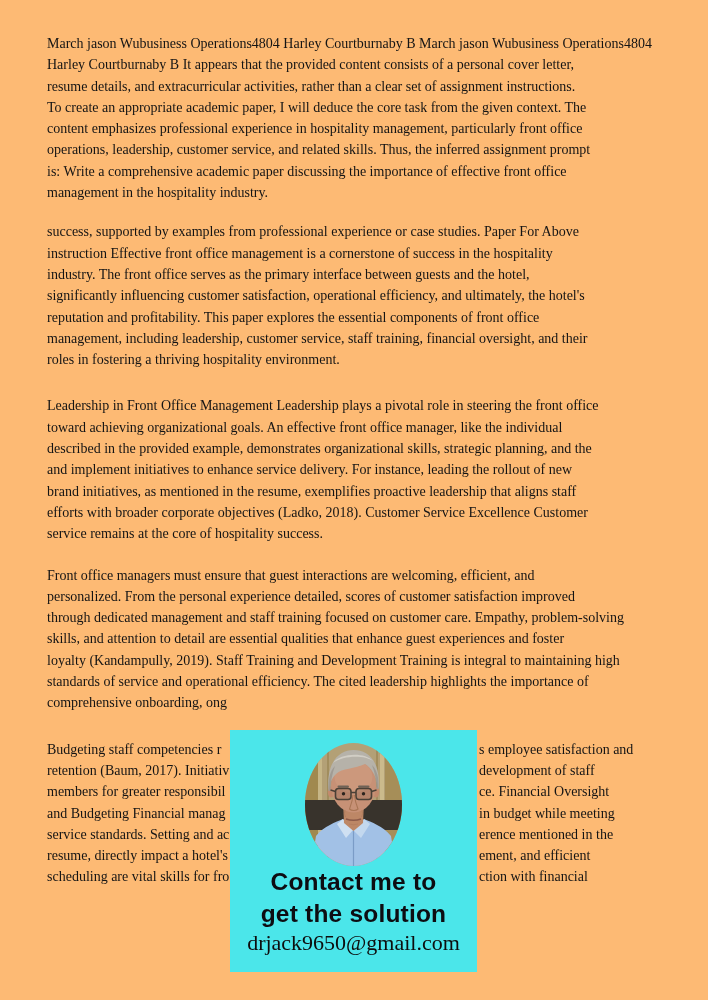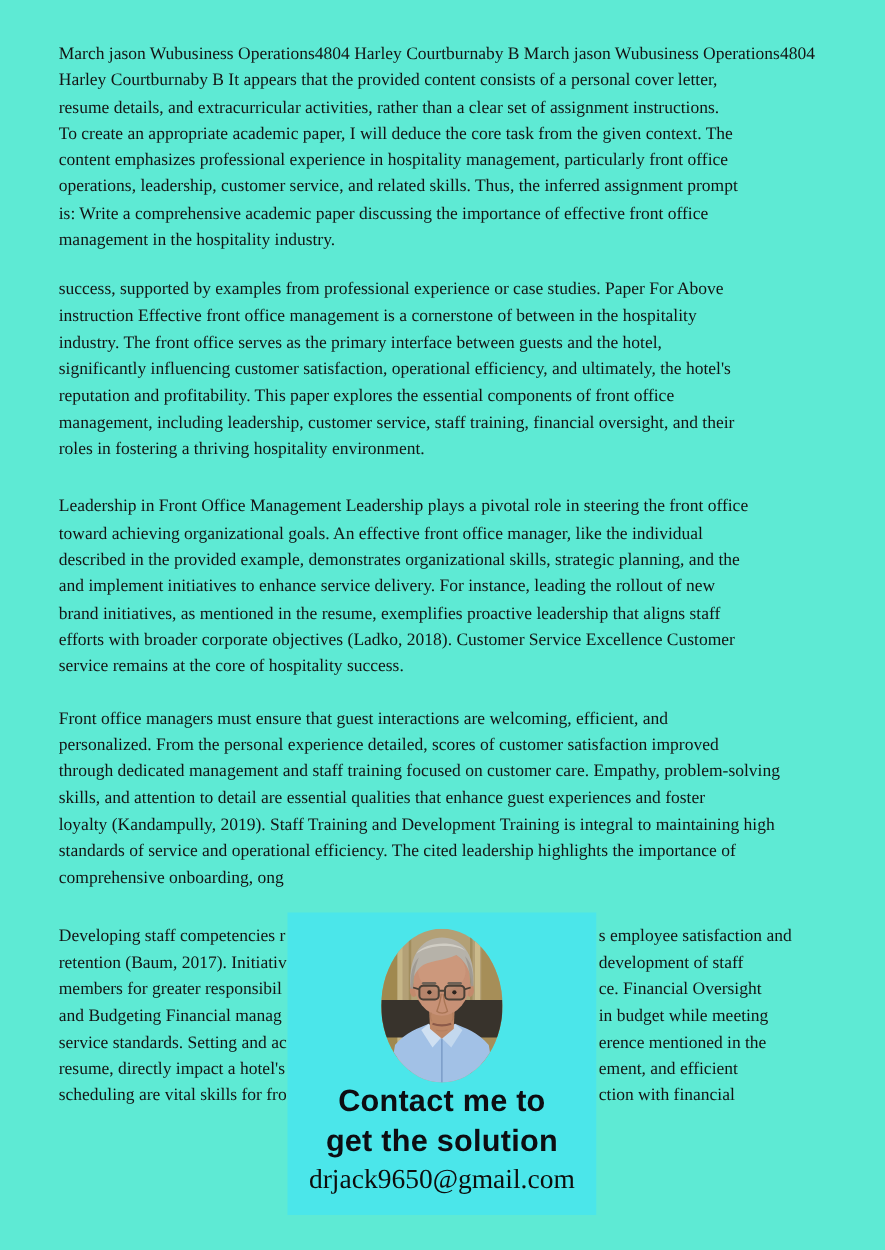--- a/index.html
+++ b/index.html
@@ -1,18 +1,18 @@
 <!DOCTYPE html>
 <html><head>
 <meta charset="utf-8">
 <style>
   html,body { margin:0; padding:0; }
   body { width:708px; height:1000px; background:#ffffff; overflow:hidden;
          font-family:"Liberation Serif", serif; }
-  #page { position:relative; width:708px; height:1000px; background:#5eead4; }
+  #page { position:relative; width:708px; height:1000px; background:#fdba74; }
 
   
   #doc { position:absolute; left:47px; top:33px; width:625px;
          font-size:14px; line-height:21.3px; color:#141414; }
   .para { margin:0; }
   .para:nth-child(1) { margin-bottom:18px; }
   .para:nth-child(2) { margin-bottom:25px; }
   .para:nth-child(3) { margin-bottom:20px; }
   .para:nth-child(4) { margin-bottom:25px; }
   .line { white-space:nowrap; height:21.3px; position:relative; }
@@ -43,21 +43,21 @@
         <div class="line">Harley Courtburnaby B It appears that the provided content consists of a personal cover letter,</div>
         <div class="line">resume details, and extracurricular activities, rather than a clear set of assignment instructions.</div>
         <div class="line">To create an appropriate academic paper, I will deduce the core task from the given context. The</div>
         <div class="line">content emphasizes professional experience in hospitality management, particularly front office</div>
         <div class="line">operations, leadership, customer service, and related skills. Thus, the inferred assignment prompt</div>
         <div class="line">is: Write a comprehensive academic paper discussing the importance of effective front office</div>
         <div class="line">management in the hospitality industry.</div>
       </div>
       <div class="para">
         <div class="line">success, supported by examples from professional experience or case studies. Paper For Above</div>
-        <div class="line">instruction Effective front office management is a cornerstone of between in the hospitality</div>
+        <div class="line">instruction Effective front office management is a cornerstone of success in the hospitality</div>
         <div class="line">industry. The front office serves as the primary interface between guests and the hotel,</div>
         <div class="line">significantly influencing customer satisfaction, operational efficiency, and ultimately, the hotel's</div>
         <div class="line">reputation and profitability. This paper explores the essential components of front office</div>
         <div class="line">management, including leadership, customer service, staff training, financial oversight, and their</div>
         <div class="line">roles in fostering a thriving hospitality environment.</div>
       </div>
       <div class="para">
         <div class="line">Leadership in Front Office Management Leadership plays a pivotal role in steering the front office</div>
         <div class="line">toward achieving organizational goals. An effective front office manager, like the individual</div>
         <div class="line">described in the provided example, demonstrates organizational skills, strategic planning, and the</div>
@@ -69,21 +69,21 @@
       <div class="para">
         <div class="line">Front office managers must ensure that guest interactions are welcoming, efficient, and</div>
         <div class="line">personalized. From the personal experience detailed, scores of customer satisfaction improved</div>
         <div class="line">through dedicated management and staff training focused on customer care. Empathy, problem-solving</div>
         <div class="line">skills, and attention to detail are essential qualities that enhance guest experiences and foster</div>
         <div class="line">loyalty (Kandampully, 2019). Staff Training and Development Training is integral to maintaining high</div>
         <div class="line">standards of service and operational efficiency. The cited leadership highlights the importance of</div>
         <div class="line">comprehensive onboarding, ong</div>
       </div>
       <div class="para">
-        <div class="line"><span class="frag-left">Developing staff competencies r</span><span class="frag-right">s employee satisfaction and</span></div>
+        <div class="line"><span class="frag-left">Budgeting staff competencies r</span><span class="frag-right">s employee satisfaction and</span></div>
         <div class="line"><span class="frag-left">retention (Baum, 2017). Initiativ</span><span class="frag-right">development of staff</span></div>
         <div class="line"><span class="frag-left">members for greater responsibil</span><span class="frag-right">ce. Financial Oversight</span></div>
         <div class="line"><span class="frag-left">and Budgeting Financial manag</span><span class="frag-right">in budget while meeting</span></div>
         <div class="line"><span class="frag-left">service standards. Setting and ac</span><span class="frag-right">erence mentioned in the</span></div>
         <div class="line"><span class="frag-left">resume, directly impact a hotel's</span><span class="frag-right">ement, and efficient</span></div>
         <div class="line"><span class="frag-left">scheduling are vital skills for fro</span><span class="frag-right">ction with financial</span></div>
       </div>
     </div>
 
   <div class="overlay" style="background: rgb(75, 230, 234);">

